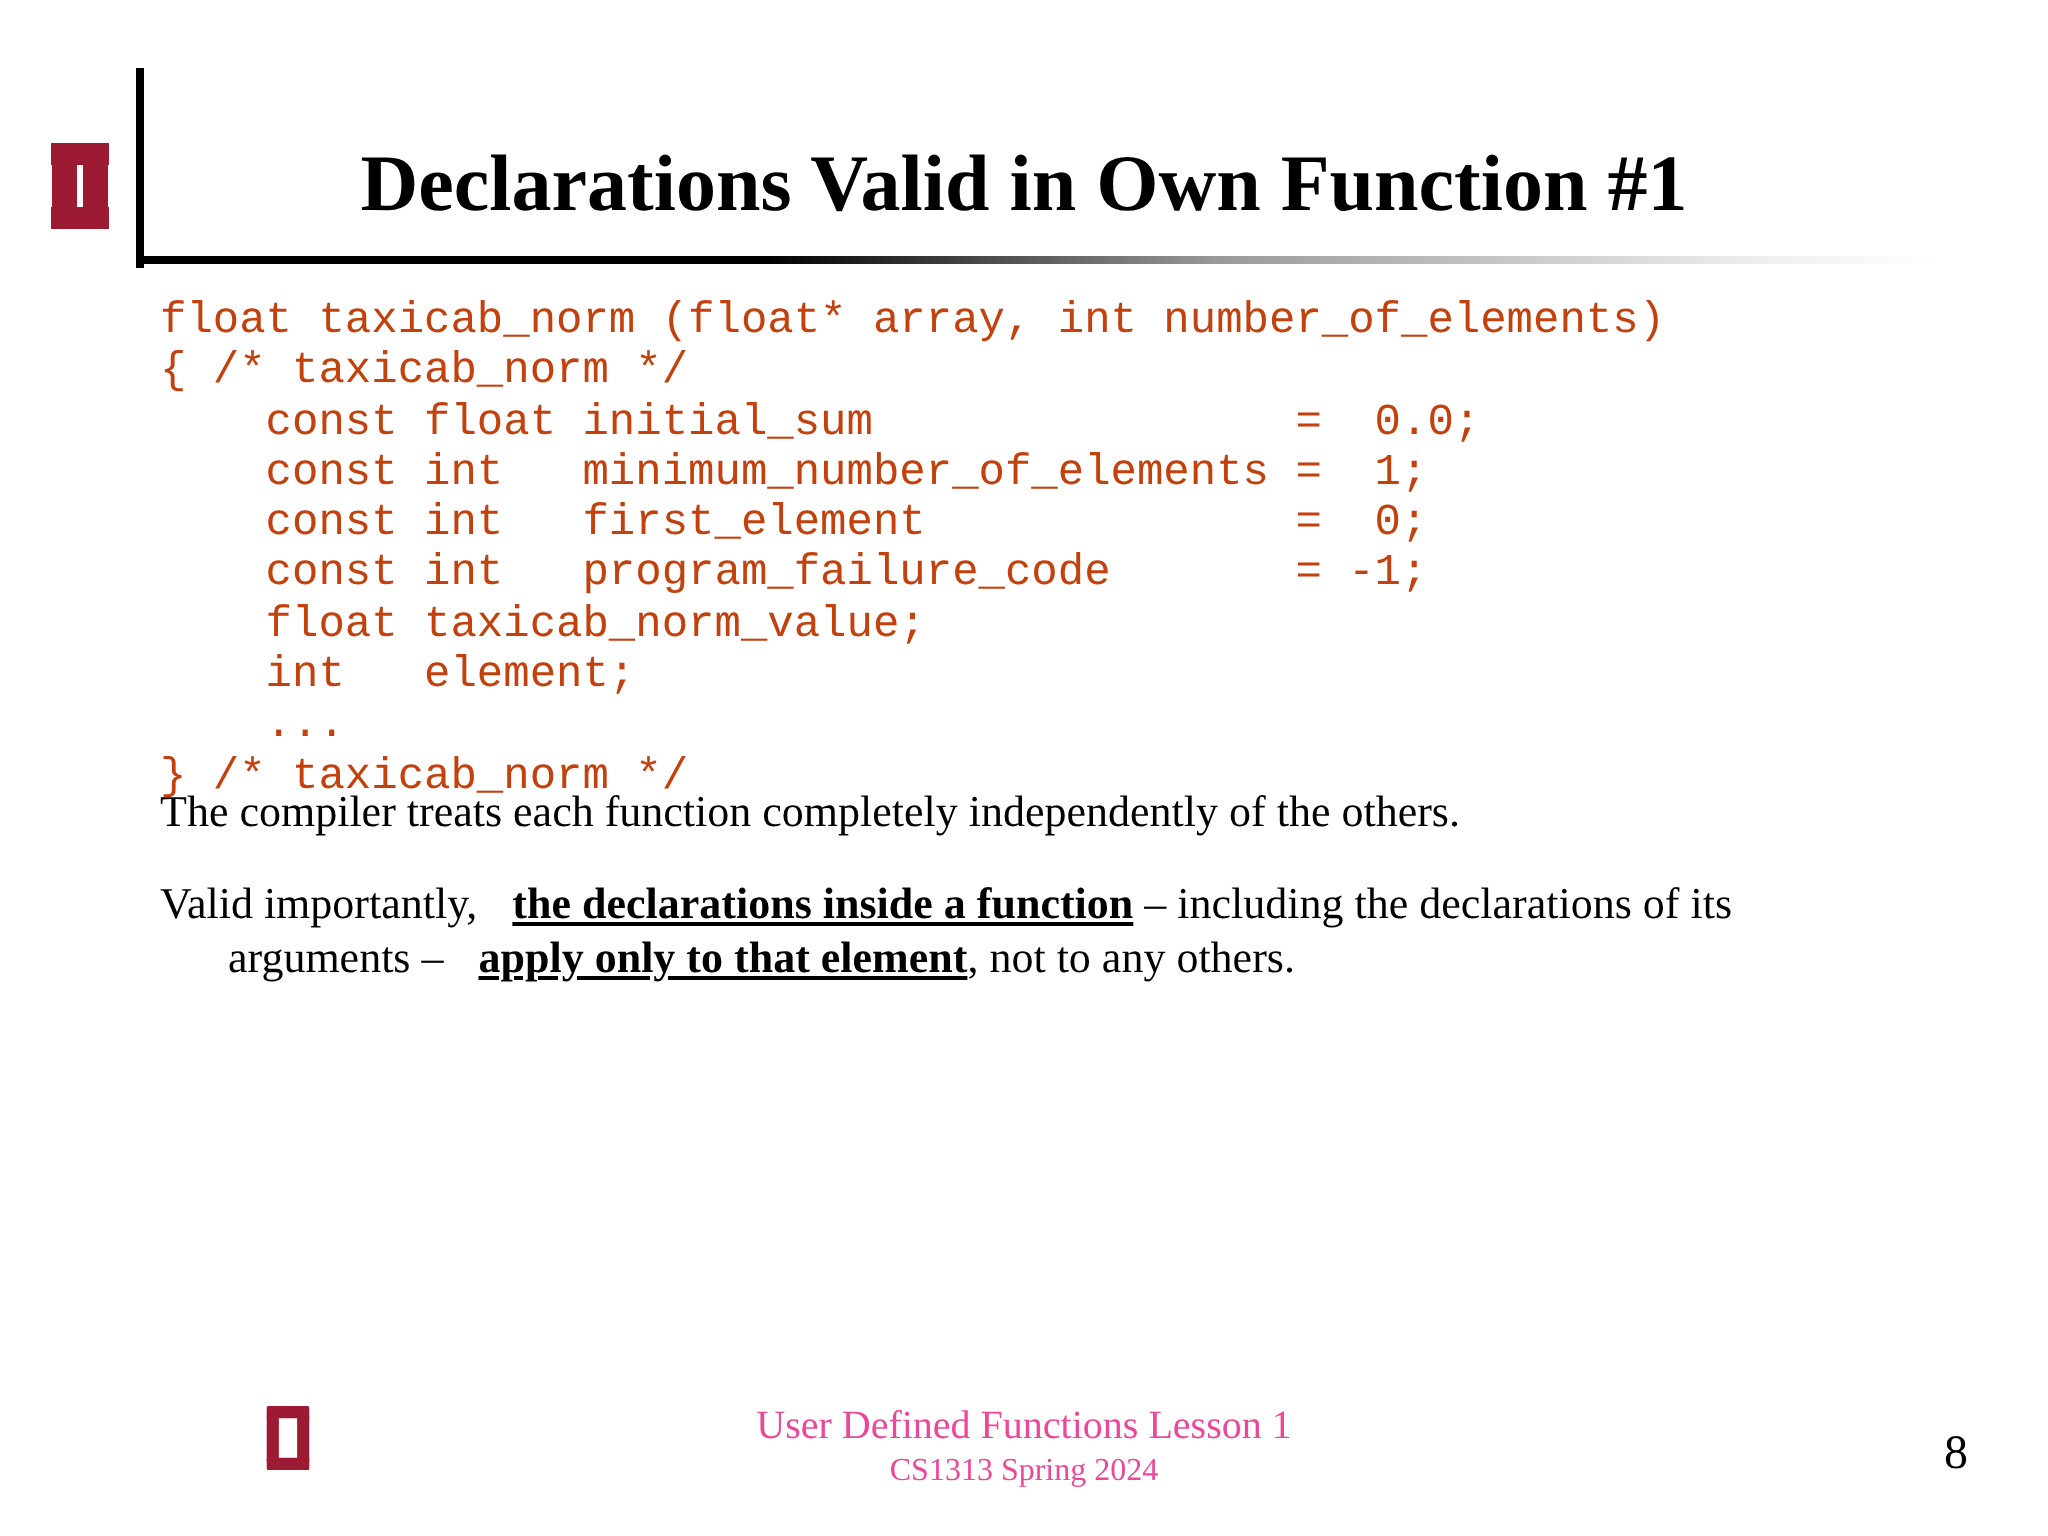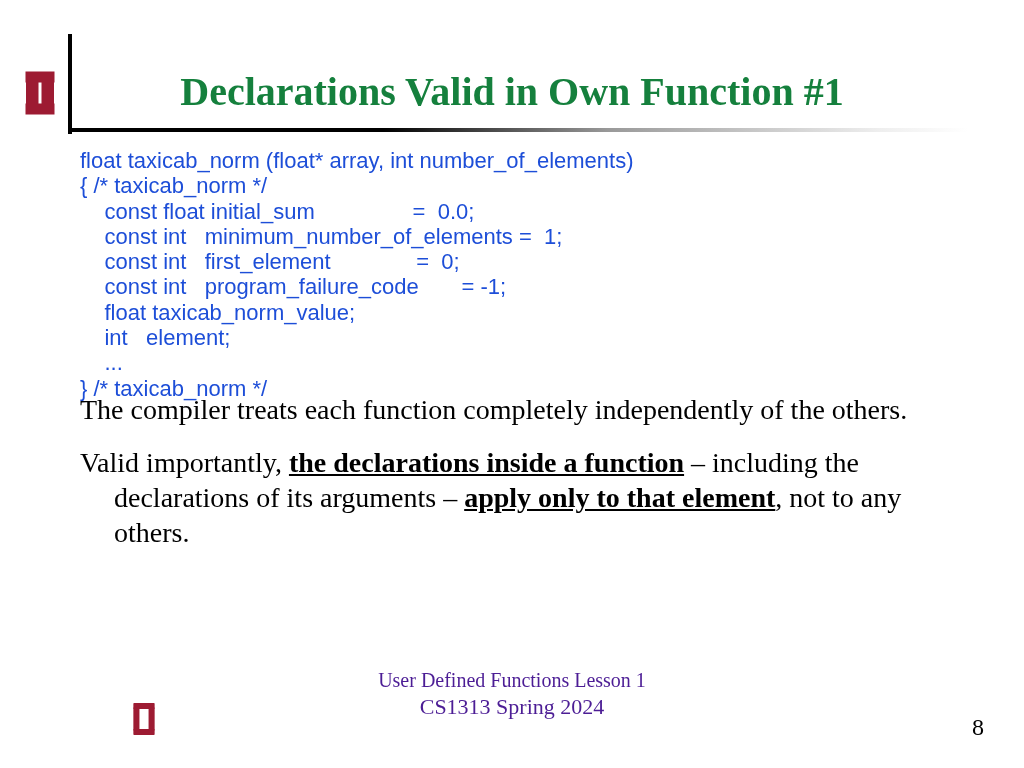--- a/index.html
+++ b/index.html
@@ -37,57 +37,57 @@
     height: 4px;
     background: linear-gradient(to right, #000 0%, #000 35%, #999 60%, #eee 90%, #fff 100%);
   }
   .title {
     position: absolute;
     left: 0; right: 0;
     top: 68px;
     text-align: center;
     font-size: 40px;
     font-weight: bold;
-    color: #15803d;
+    color: #000000;
   }
   .code-block {
     position: absolute;
     left: 80px;
     top: 148px;
-    font-family: Liberation Sans, sans-serif;
+    font-family: Liberation Mono, monospace;
     font-size: 22px;
-    color: #1d4ed8;
+    color: #c2410c;
     line-height: 1.15;
     white-space: pre;
   }
   .body-text {
     position: absolute;
     left: 80px;
     top: 392px;
     width: 870px;
-    font-size: 28px;
+    font-size: 22px;
     color: #000;
     line-height: 1.25;
   }
   .body-text p {
     margin-bottom: 18px;
     text-indent: -34px;
     padding-left: 34px;
   }
-  .under-bold { text-decoration: underline; font-weight: bold; }
+  .under-bold { text-decoration: underline; font-weight: bold; margin-left: 12px; }
   .footer-center {
     position: absolute;
     left: 0; right: 0;
-    top: 669px;
+    top: 702px;
     text-align: center;
     font-size: 20px;
-    color: #4c1d95;
+    color: #ec4899;
   }
   .footer-sub {
-    font-size: 22px;
+    font-size: 16px;
     margin-top: 2px;
   }
   .page-num {
     position: absolute;
     right: 40px;
     top: 714px;
     font-size: 24px;
     color: #000;
   }
 </style>

